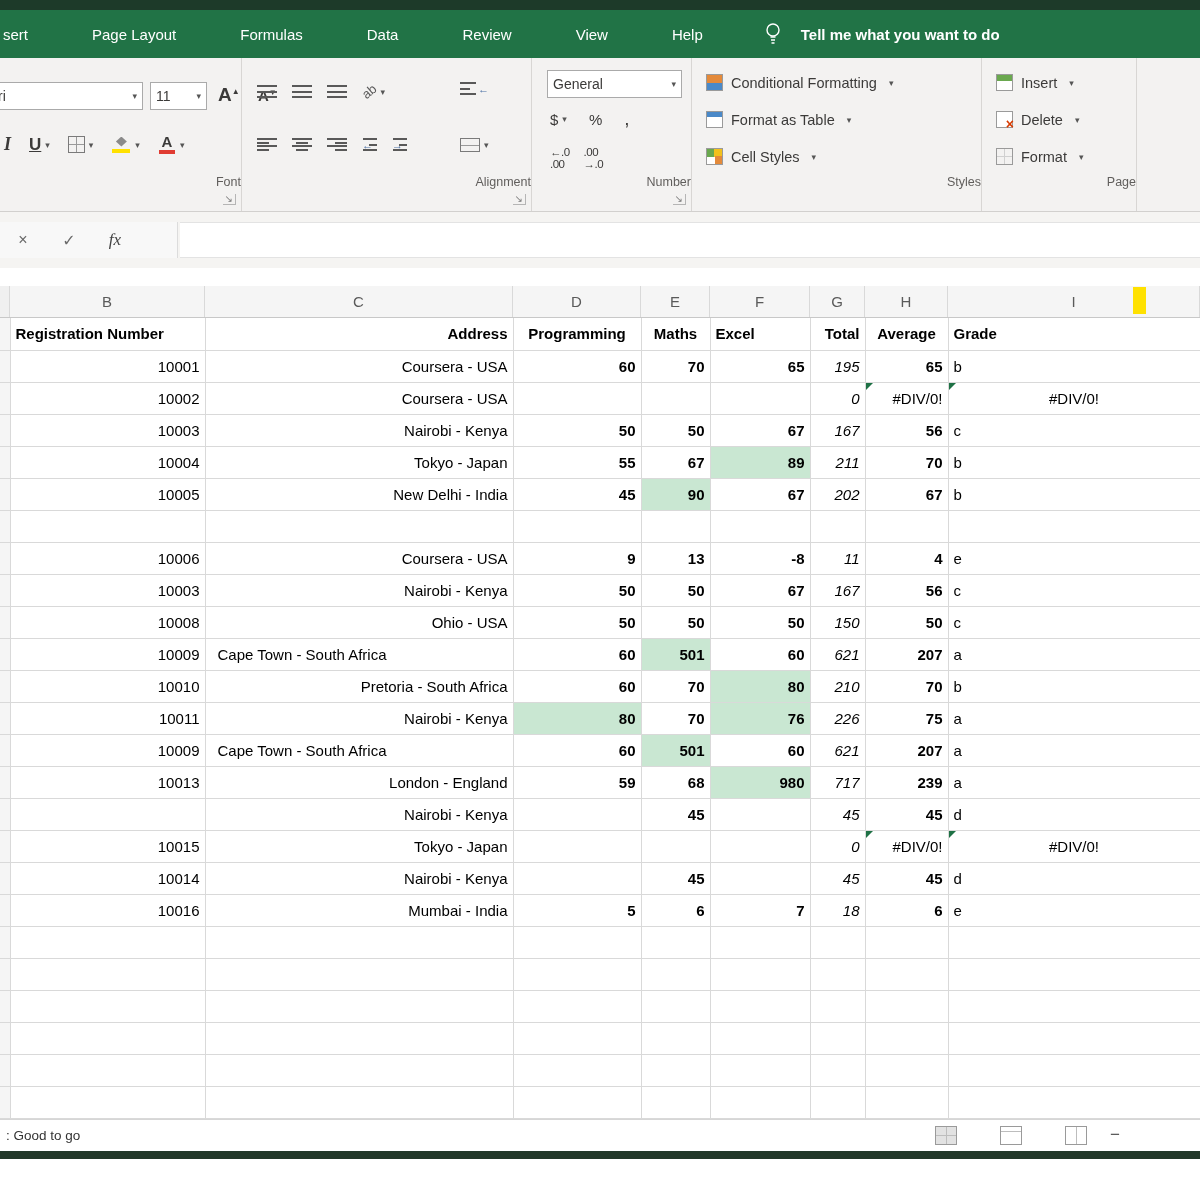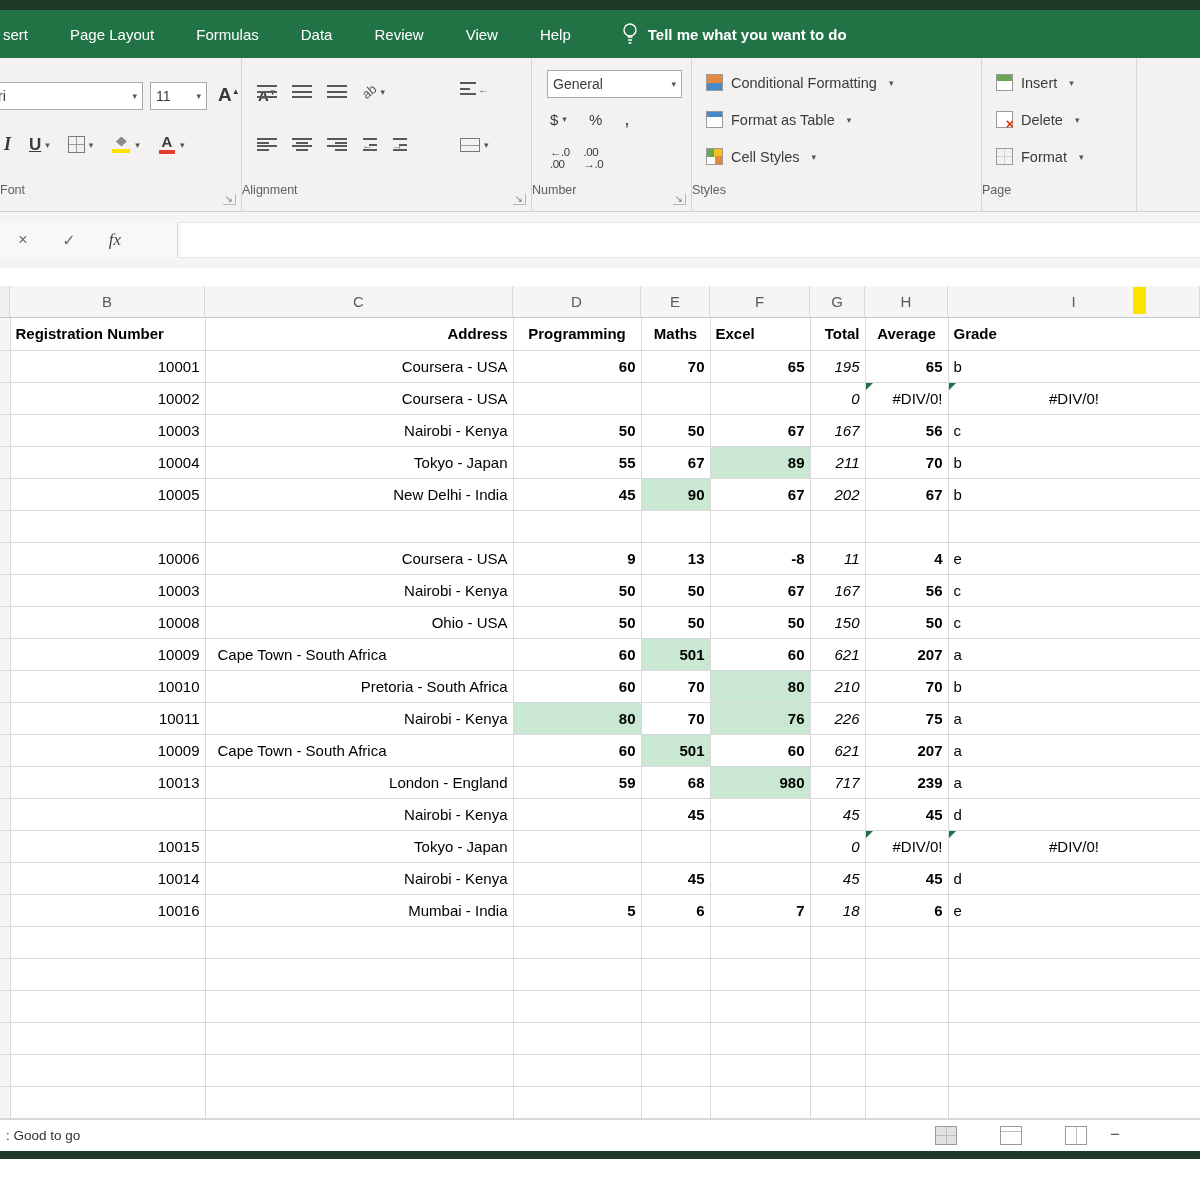--- a/index.html
+++ b/index.html
@@ -6,29 +6,29 @@
   html,body{width:1200px;height:1200px;overflow:hidden;background:#fff;
     font-family:"Liberation Sans","DejaVu Sans",sans-serif;color:#222}
   .app{position:relative;width:1200px;height:1200px}
 
   
   .title-strip{height:10px;background:#1d3a29}
   .bottom-strip{height:8px;background:#223829}
 
   
   .ribbon-tabs{height:48px;background:#217346;display:flex;align-items:center;color:#fff;font-size:15px}
-  .rtab{padding:0 21px;cursor:pointer;white-space:nowrap}
+  .rtab{padding:0 32px;cursor:pointer;white-space:nowrap}
   .rtab:first-child{padding-left:3px}
-  .tellme{display:flex;align-items:center;gap:10px;margin-left:30px;font-weight:600}
+  .tellme{display:flex;align-items:center;gap:20px;margin-left:30px;font-weight:600}
 
   
   .ribbon{position:relative;height:154px;background:#f3f2f1;border-bottom:1px solid #d2d0ce;display:flex;font-size:14px;color:#3b3a39}
   .rgroup{position:relative;height:100%;border-right:1px solid #d8d6d4}
   .g-font{width:242px}.g-align{width:290px}.g-num{width:160px}.g-styles{width:290px}.g-cells{width:155px}
-  .glabel{position:absolute;bottom:14px;left:0;right:0;text-align:left;font-size:12.5px;color:#605e5c}
+  .glabel{position:absolute;bottom:22px;left:0;right:0;text-align:right;font-size:12.5px;color:#605e5c}
   .dlg{position:absolute;right:5px;bottom:6px;font-size:10px;color:#7a7a7a;border:1px solid #b5b5b5;border-top:none;border-left:none;padding:0 2px;cursor:pointer;line-height:10px}
   .car{font-size:9px;color:#555;margin-left:4px}
   .box{background:#fff;border:1px solid #aaa;display:flex;align-items:center;padding:0 5px;height:28px}
   .rbtn{display:flex;align-items:center;cursor:pointer;color:#3b3a39}
 
   
   .fontname{position:absolute;left:-8px;top:24px;width:151px}
   .fontname .nm{flex:1}
   .fontsize{position:absolute;left:150px;top:24px;width:57px}
   .fgrow{position:absolute;left:218px;top:26px;font-size:19px;font-weight:bold}

